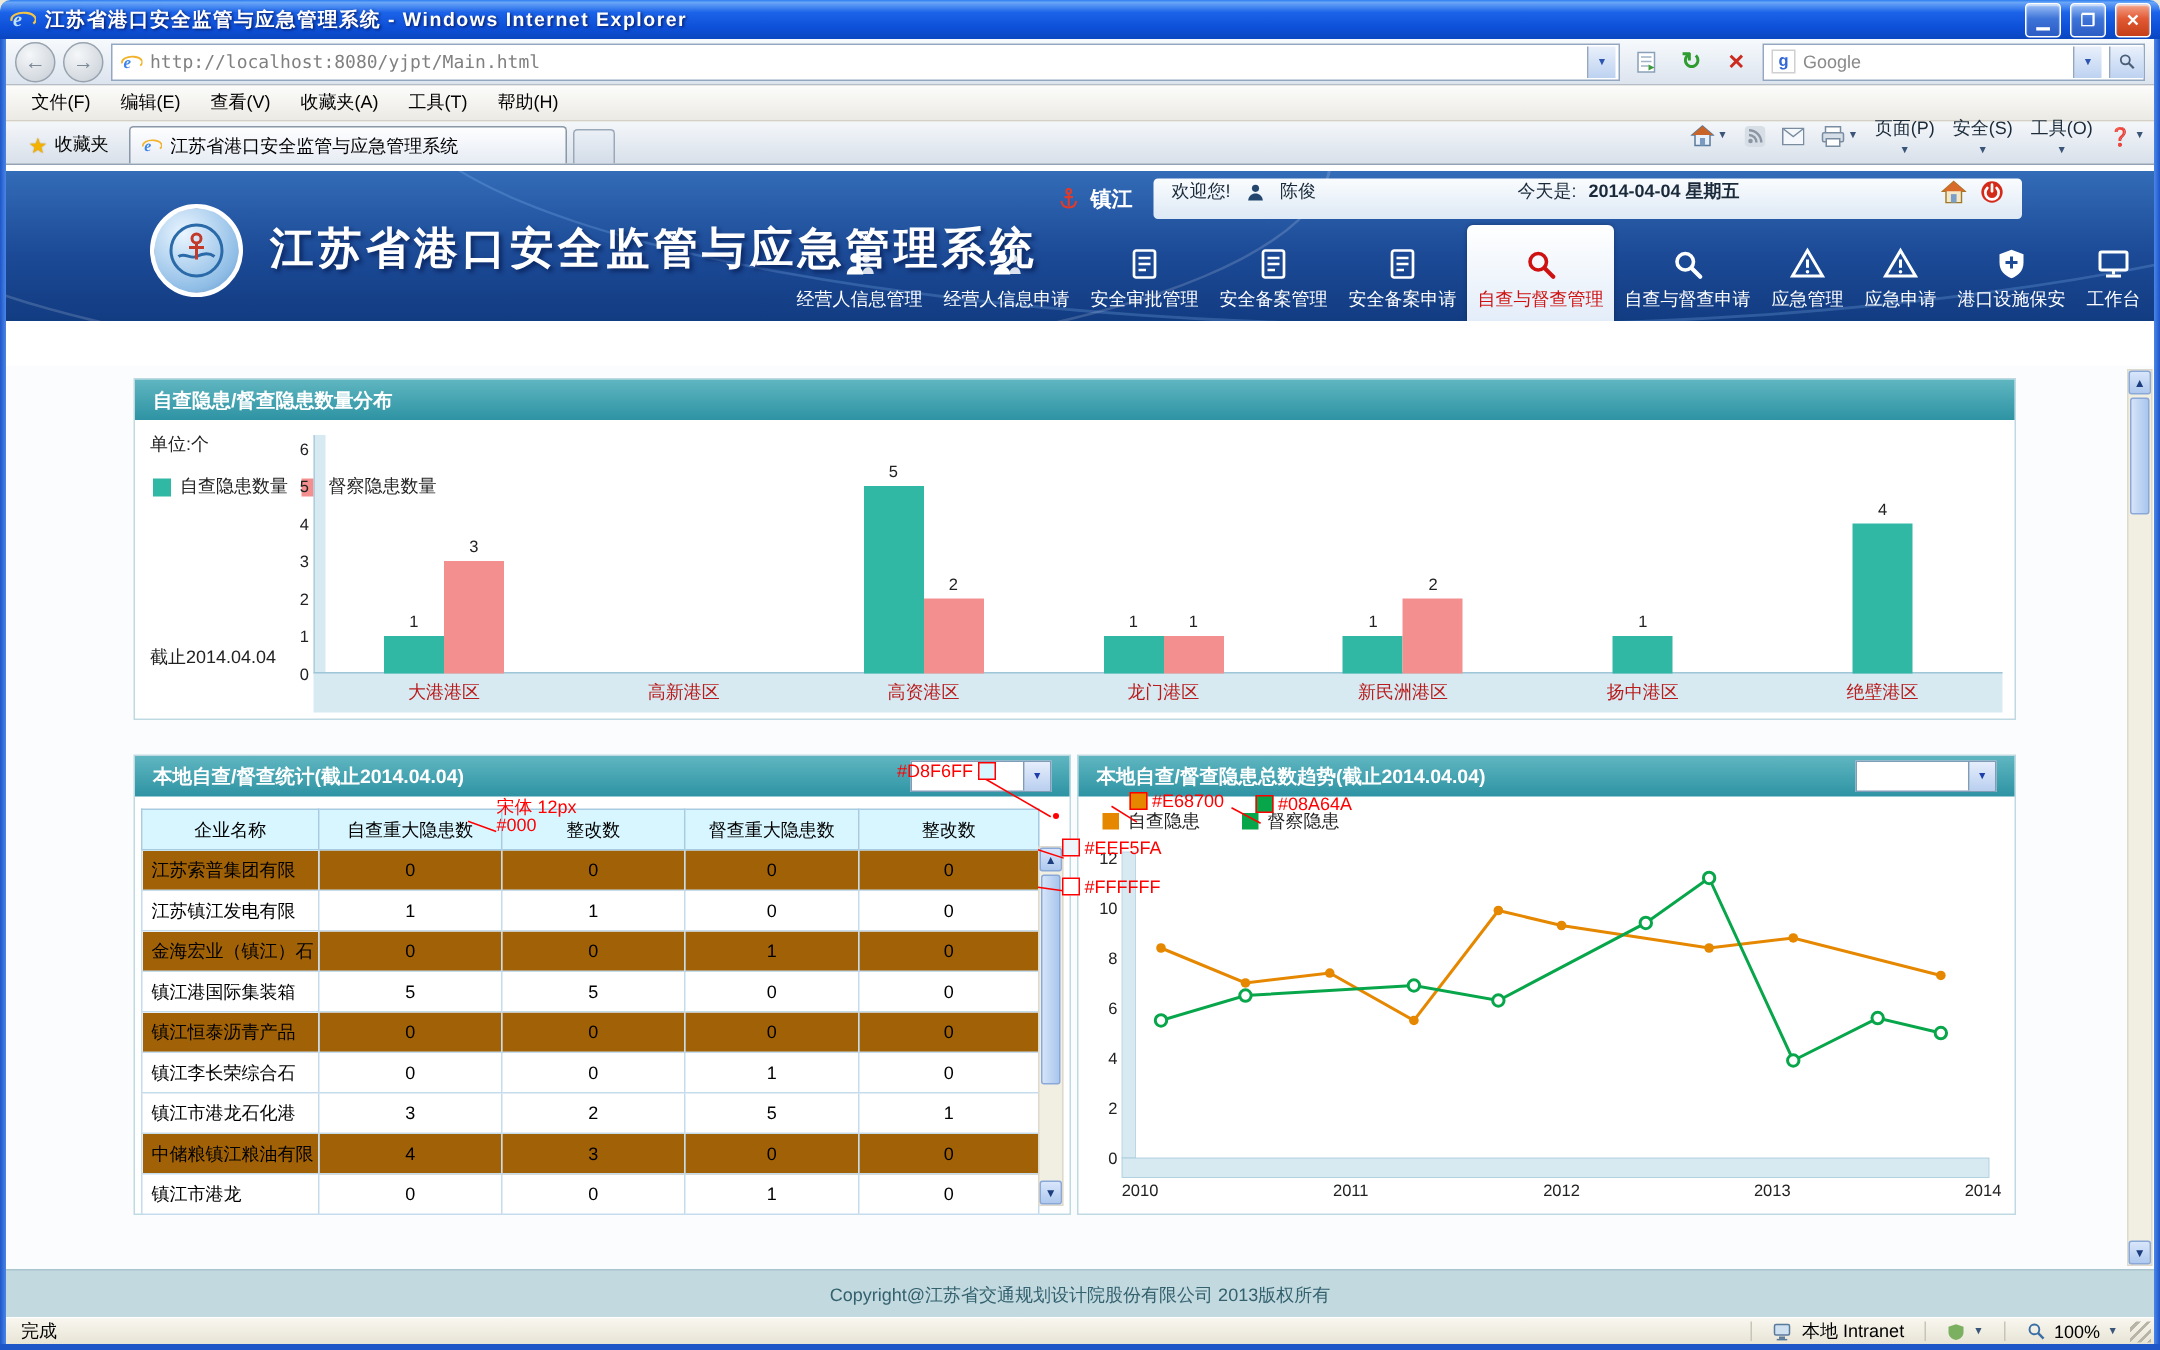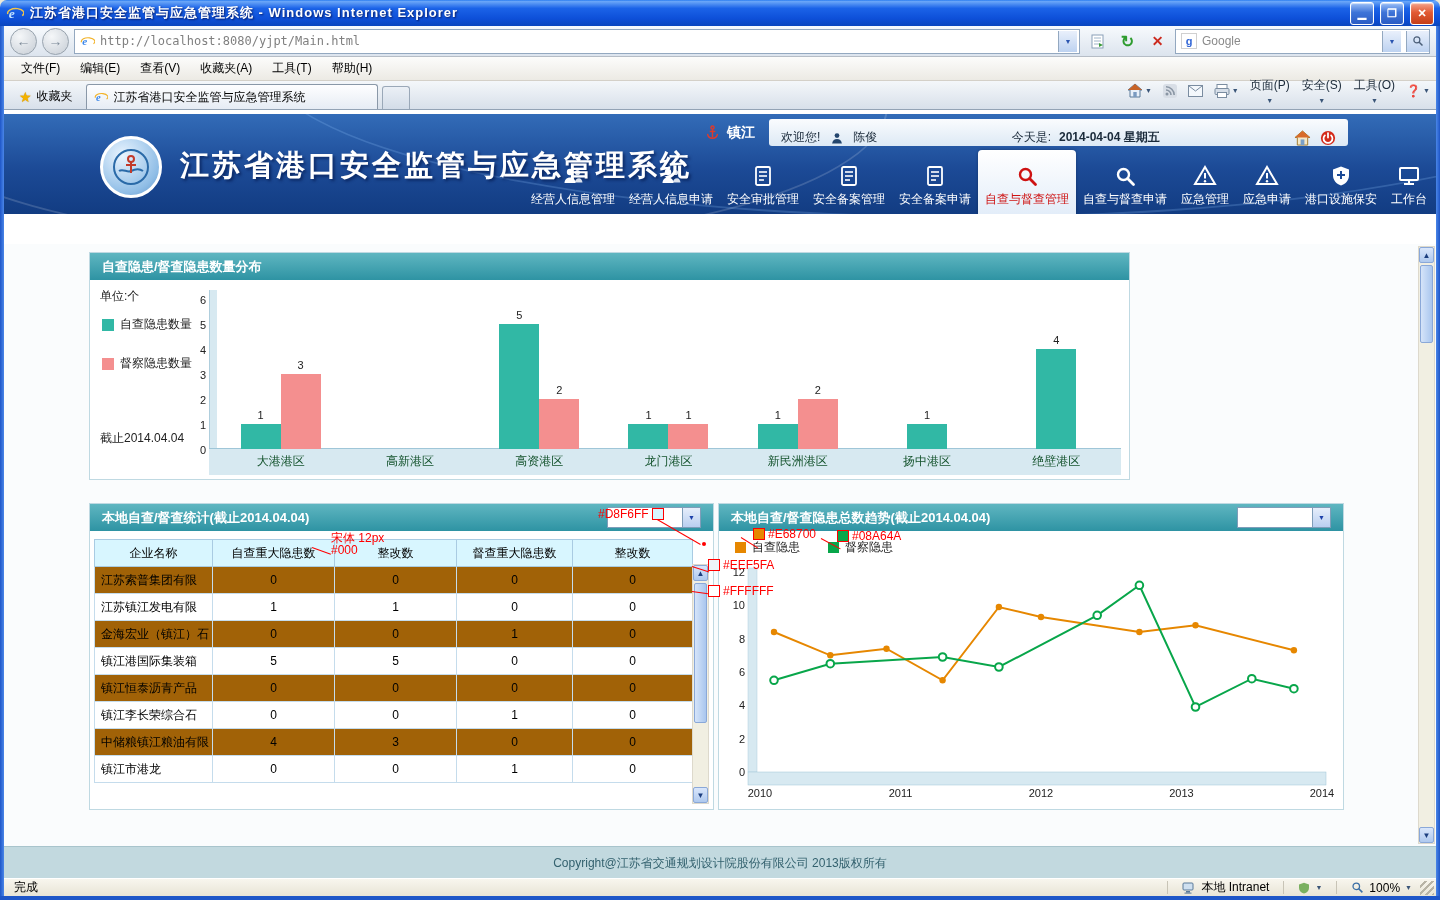--- a/index.html
+++ b/index.html
@@ -60,65 +60,65 @@
   
   .appheader{position:absolute;left:0;top:4px;width:100%;height:100px;overflow:hidden;
     background:linear-gradient(180deg,#336CB8 0%,#1C4A96 55%,#123C82 100%);}
   .appheader::before{content:'';position:absolute;left:-120px;top:-150px;width:1000px;height:280px;border-radius:50%;border:2px solid rgba(255,255,255,.16);}
   .appheader::after{content:'';position:absolute;left:260px;top:-210px;width:1400px;height:310px;border-radius:50%;border:2px solid rgba(150,200,255,.22);}
   .logo{position:absolute;left:96px;top:22px;width:62px;height:62px;border-radius:50%;border:3px solid #fff;box-sizing:border-box;
     background:radial-gradient(circle at 35% 30%,#EAF5FF,#8FBDE6 70%,#5E93C8);display:flex;align-items:center;justify-content:center;z-index:2;}
   .apptitle{position:absolute;left:176px;top:32px;font-size:29px;font-weight:bold;color:#fff;letter-spacing:3px;text-shadow:2px 2px 3px rgba(0,20,70,.65);z-index:2;white-space:nowrap;}
   .userstrip{position:absolute;left:686px;right:88px;top:5px;height:27px;display:flex;align-items:stretch;z-index:3;}
   .region-seg{display:flex;align-items:center;gap:6px;padding:0 14px;color:#fff;font-weight:bold;font-size:14px;}
-  .user-seg{flex:1;background:linear-gradient(#FAFCFE,#DDE9F5);border-radius:3px;display:flex;align-items:flex-end;gap:8px;padding:0 12px;color:#1A2A3A;}
+  .user-seg{flex:1;background:linear-gradient(#FAFCFE,#DDE9F5);border-radius:3px;display:flex;align-items:flex-start;gap:8px;padding:0 12px;color:#1A2A3A;}
   .user-seg .spacer{flex:1;}
   .strip-ico{width:17px;height:17px;display:flex;align-items:center;justify-content:center;}
   .mainnav{position:absolute;left:288px;right:2px;bottom:0;height:60px;display:flex;justify-content:flex-end;align-items:flex-end;z-index:2;}
   .nav-item{height:58px;display:flex;flex-direction:column;align-items:center;justify-content:flex-end;gap:3px;padding:0 7px 6px 7px;color:#fff;white-space:nowrap;}
   .nav-ico{width:24px;height:24px;display:block;}
   .nav-ico svg{width:24px;height:24px;display:block;}
   .nav-item.active{background:linear-gradient(#FFFFFF,#E3EDF9);color:#CE1212;border-radius:4px 4px 0 0;box-shadow:0 0 3px rgba(0,0,0,.3);}
 
   
   .submenu{position:absolute;left:0;top:104px;width:100%;height:30px;background:linear-gradient(#FFFFFF,#EFF4F9);border-bottom:1px solid #C9D6E2;
     display:flex;justify-content:flex-end;align-items:center;gap:30px;padding-right:100px;box-sizing:border-box;}
   .submenu-item{display:flex;align-items:center;gap:5px;color:#2A3A4A;}
   .submenu-item svg{width:13px;height:13px;color:#3A6EA5;}
 
   
   .contentarea{position:absolute;left:0;top:134px;width:100%;height:602px;background:#FAFCFD;}
   .panel{position:absolute;background:#fff;border:1px solid #BFD9E2;box-sizing:border-box;}
   .panel-head{height:27px;background:linear-gradient(#5FB6C1,#2E93A3);color:#fff;font-weight:bold;font-size:13px;display:flex;align-items:center;padding:0 12px;gap:8px;}
   .panel-head .combo{margin-left:auto;}
-  #bar-panel{left:85px;top:8px;width:1041px;height:228px;}
+  #bar-panel{left:85px;top:8px;width:1255px;height:228px;}
   #table-panel{left:85px;top:259px;width:625px;height:307px;}
   #line-panel{left:714px;top:259px;width:626px;height:307px;}
   .combo{width:92px;height:19px;background:#fff;border:1px solid #7F9DB9;display:flex;align-items:stretch;}
   .combo-val{flex:1;}
   .combo-btn{width:17px;background:linear-gradient(#E6EEFB,#B9CFF0);border-left:1px solid #7F9DB9;color:#1C3FAA;font-size:7px;display:flex;align-items:center;justify-content:center;}
 
   
   .bar-body{position:relative;height:199px;}
   .bar-unit{position:absolute;left:10px;top:8px;color:#222;}
-  .bar-legend{position:absolute;left:12px;top:36px;display:flex;flex-direction:column;gap:22px;}
+  .bar-legend{position:absolute;left:12px;top:36px;display:flex;flex-direction:row;gap:9px;}
   .lg-item{display:flex;align-items:center;gap:6px;color:#222;}
   .lg-swatch{width:12px;height:12px;display:inline-block;}
   .bar-asof{position:absolute;left:10px;bottom:32px;color:#222;}
   .bar-plot{position:absolute;left:126px;right:8px;top:4px;bottom:4px;}
   .bar-ystrip{position:absolute;left:-7px;width:7px;top:6px;bottom:26px;background:#D7E9F1;border-left:1px solid #AFCEDD;}
   .bar-yaxis{position:absolute;left:-34px;width:24px;top:0;bottom:0;}
   .ytick{position:absolute;right:0;text-align:right;font-size:11px;color:#222;}
   .bar-xstrip{position:absolute;left:-7px;right:0;bottom:0;height:26px;background:#D7E9F1;border-top:1px solid #9FC6D8;}
   .bar-groups{position:absolute;left:0;right:0;top:0;bottom:0;display:flex;}
   .bar-group{flex:1;position:relative;}
   .bar-pair{position:absolute;bottom:26px;left:50%;transform:translateX(-50%);display:flex;align-items:flex-end;}
   .bar{width:40px;position:relative;}
   .bar-val{position:absolute;top:-15px;left:0;right:0;text-align:center;font-size:11px;color:#222;}
-  .bar-cat{position:absolute;bottom:5px;left:0;right:0;text-align:center;color:#14532d;}
+  .bar-cat{position:absolute;bottom:5px;left:0;right:0;text-align:center;color:#b91c1c;}
 
   
   .table-wrap{position:relative;margin:8px 4px 0 4px;height:265px;}
   table.dtable{border-collapse:collapse;width:598px;table-layout:fixed;}
   .dtable th{background:#D8F6FF;border:1px solid #A9CBE2;height:24px;font-weight:normal;color:#000;font-size:12px;}
   .dtable td{border:1px solid #C5DCEC;height:24px;text-align:center;font-size:12px;background:#FFFFFF;}
   .dtable tr.alt td{background:#a16207;}
   .dtable td.name{text-align:left;padding-left:6px;white-space:nowrap;overflow:hidden;}
 
   
@@ -618,20 +618,27 @@
                   <td>0</td>
                   <td>0</td>
                 </tr>
                 <tr>
                   <td class="name">镇江李长荣综合石</td>
                   <td>0</td>
                   <td>0</td>
                   <td>1</td>
                   <td>0</td>
                 </tr>
+                <tr>
+                  <td class="name">镇江市港龙石化港</td>
+                  <td>3</td>
+                  <td>2</td>
+                  <td>5</td>
+                  <td>1</td>
+                </tr>
                 <tr class="alt">
                   <td class="name">中储粮镇江粮油有限</td>
                   <td>4</td>
                   <td>3</td>
                   <td>0</td>
                   <td>0</td>
                 </tr>
                 <tr>
                   <td class="name">镇江市港龙</td>
                   <td>0</td>

